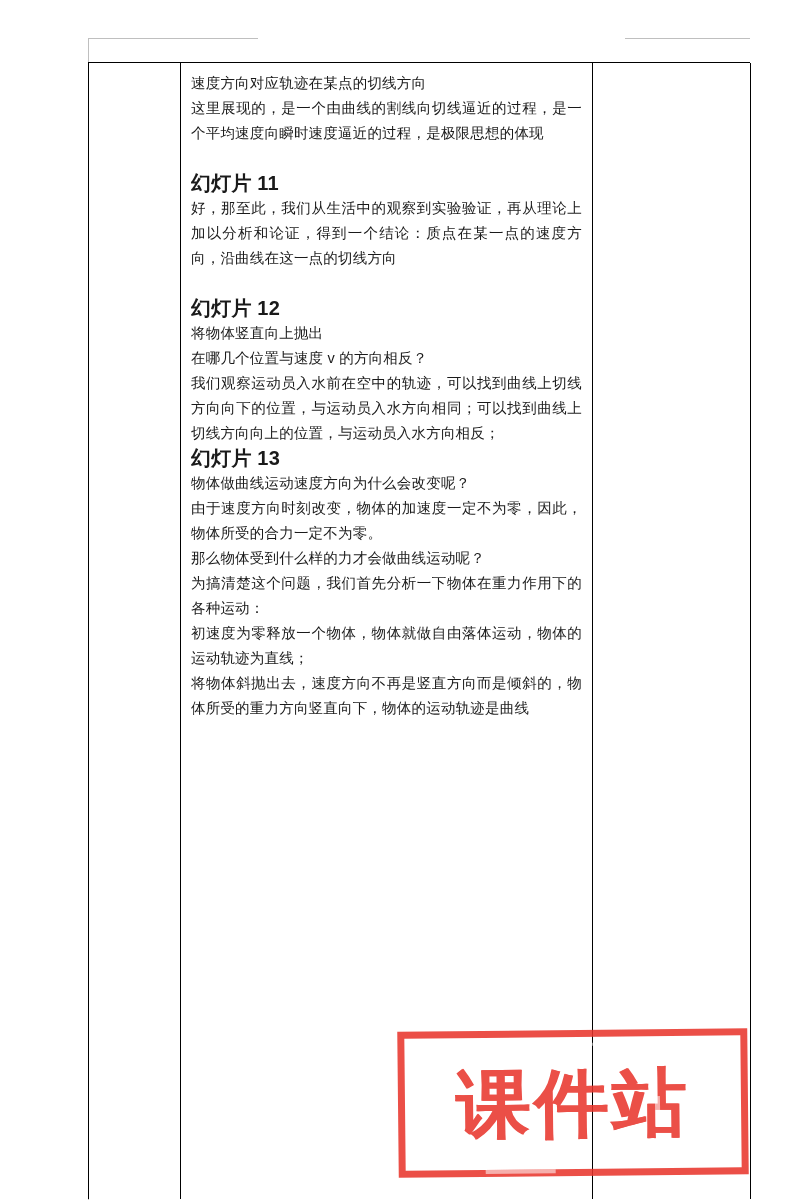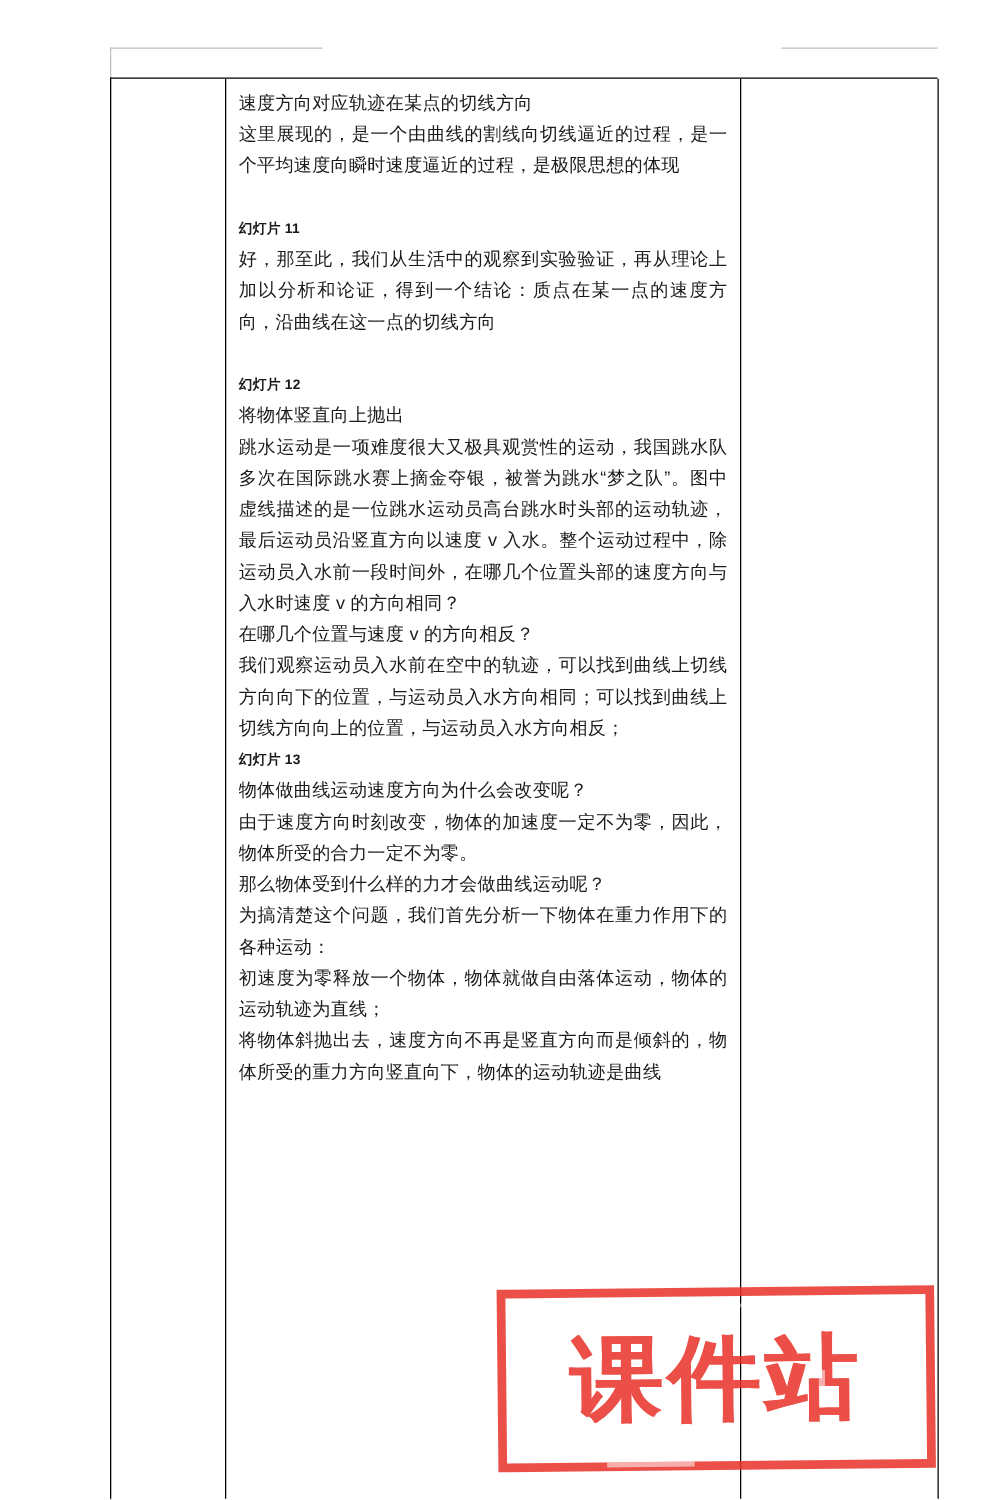--- a/index.html
+++ b/index.html
@@ -97,21 +97,21 @@
     color: #1a1a1a;
     letter-spacing: 0.2px;
   }
   .body-text p {
     margin: 0;
     text-align: justify;
   }
   .slide-head {
     margin: 0;
     font-weight: bold;
-    font-size: 11px;
+    font-size: 20px;
     line-height: 25px;
     color: #1a1a1a;
   }
   .gap {
     height: 25px;
   }
 
   
   .stamp {
     position: absolute;
@@ -174,21 +174,20 @@
 
         <div class="gap"></div>
 
         <p class="slide-head">幻灯片 11</p>
         <p>好，那至此，我们从生活中的观察到实验验证，再从理论上加以分析和论证，得到一个结论：质点在某一点的速度方向，沿曲线在这一点的切线方向</p>
 
         <div class="gap"></div>
 
         <p class="slide-head">幻灯片 12</p>
         <p>将物体竖直向上抛出</p>
-        <p>跳水运动是一项难度很大又极具观赏性的运动，我国跳水队多次在国际跳水赛上摘金夺银，被誉为跳水“梦之队”。图中虚线描述的是一位跳水运动员高台跳水时头部的运动轨迹，最后运动员沿竖直方向以速度 v 入水。整个运动过程中，除运动员入水前一段时间外，在哪几个位置头部的速度方向与入水时速度 v 的方向相同？</p>
         <p>在哪几个位置与速度 v 的方向相反？</p>
         <p>我们观察运动员入水前在空中的轨迹，可以找到曲线上切线方向向下的位置，与运动员入水方向相同；可以找到曲线上切线方向向上的位置，与运动员入水方向相反；</p>
 
         <p class="slide-head">幻灯片 13</p>
         <p>物体做曲线运动速度方向为什么会改变呢？</p>
         <p>由于速度方向时刻改变，物体的加速度一定不为零，因此，物体所受的合力一定不为零。</p>
         <p>那么物体受到什么样的力才会做曲线运动呢？</p>
         <p>为搞清楚这个问题，我们首先分析一下物体在重力作用下的各种运动：</p>
         <p>初速度为零释放一个物体，物体就做自由落体运动，物体的运动轨迹为直线；</p>
         <p>将物体斜抛出去，速度方向不再是竖直方向而是倾斜的，物体所受的重力方向竖直向下，物体的运动轨迹是曲线</p>

